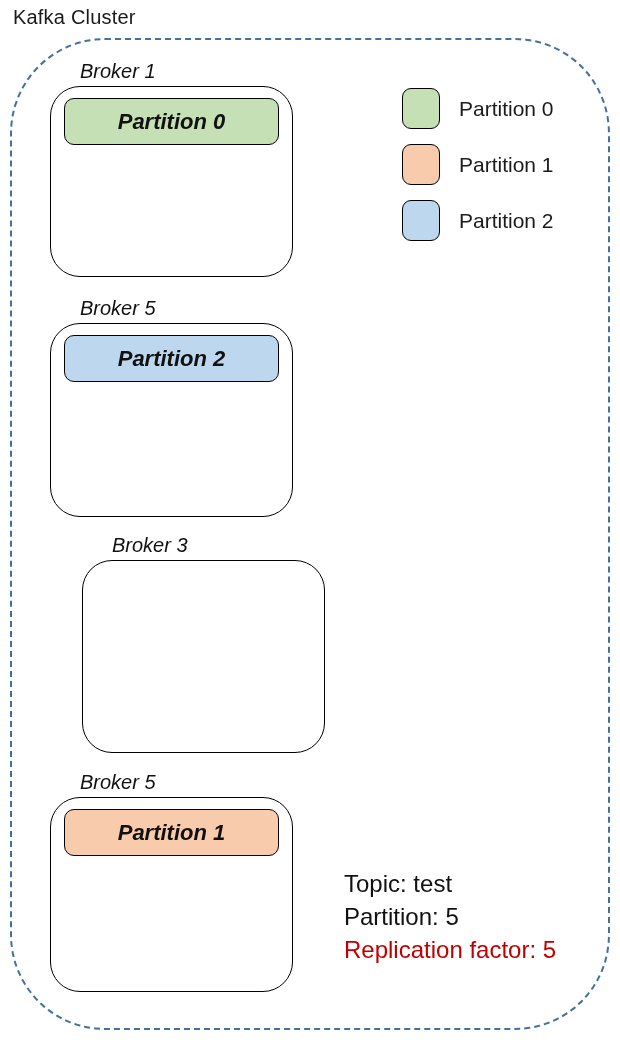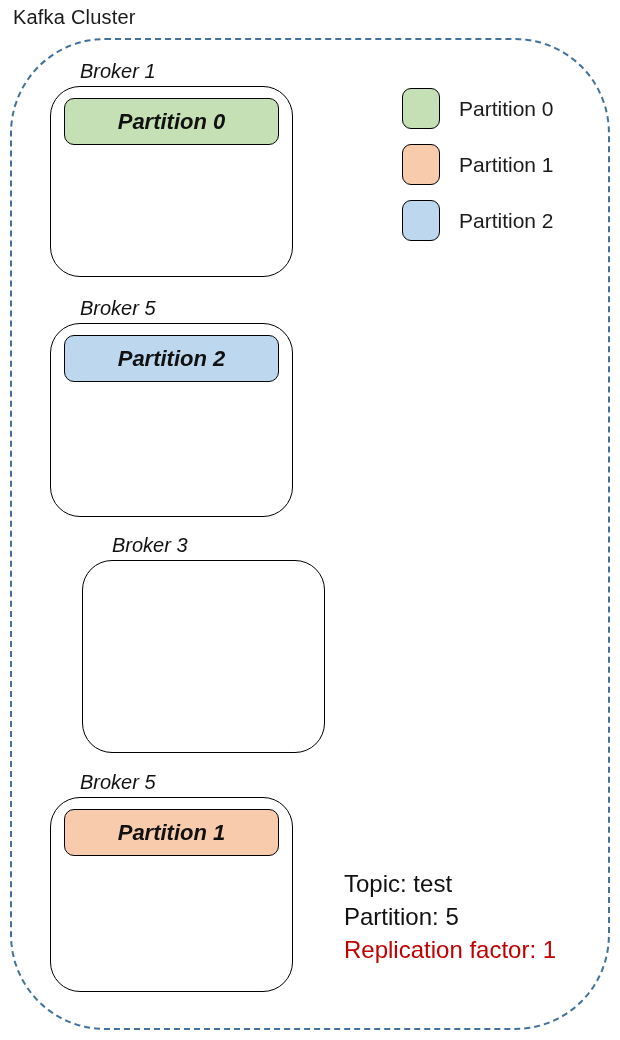--- a/index.html
+++ b/index.html
@@ -165,16 +165,16 @@
     </div>
     <div class="legend-row">
       <span class="legend-swatch" style="background-color: rgb(189, 215, 238);"></span>
       <span class="legend-label">Partition 2</span>
     </div>
   </div>
 
   <div class="topic-info">
     <div>Topic: test</div>
     <div>Partition: 5</div>
-    <div style="color: rgb(192, 0, 0);">Replication factor: 1</div>
+    <div style="color: rgb(192, 0, 0);">Replication factor: 5</div>
   </div>
 
 </div>
 
 </body></html>

